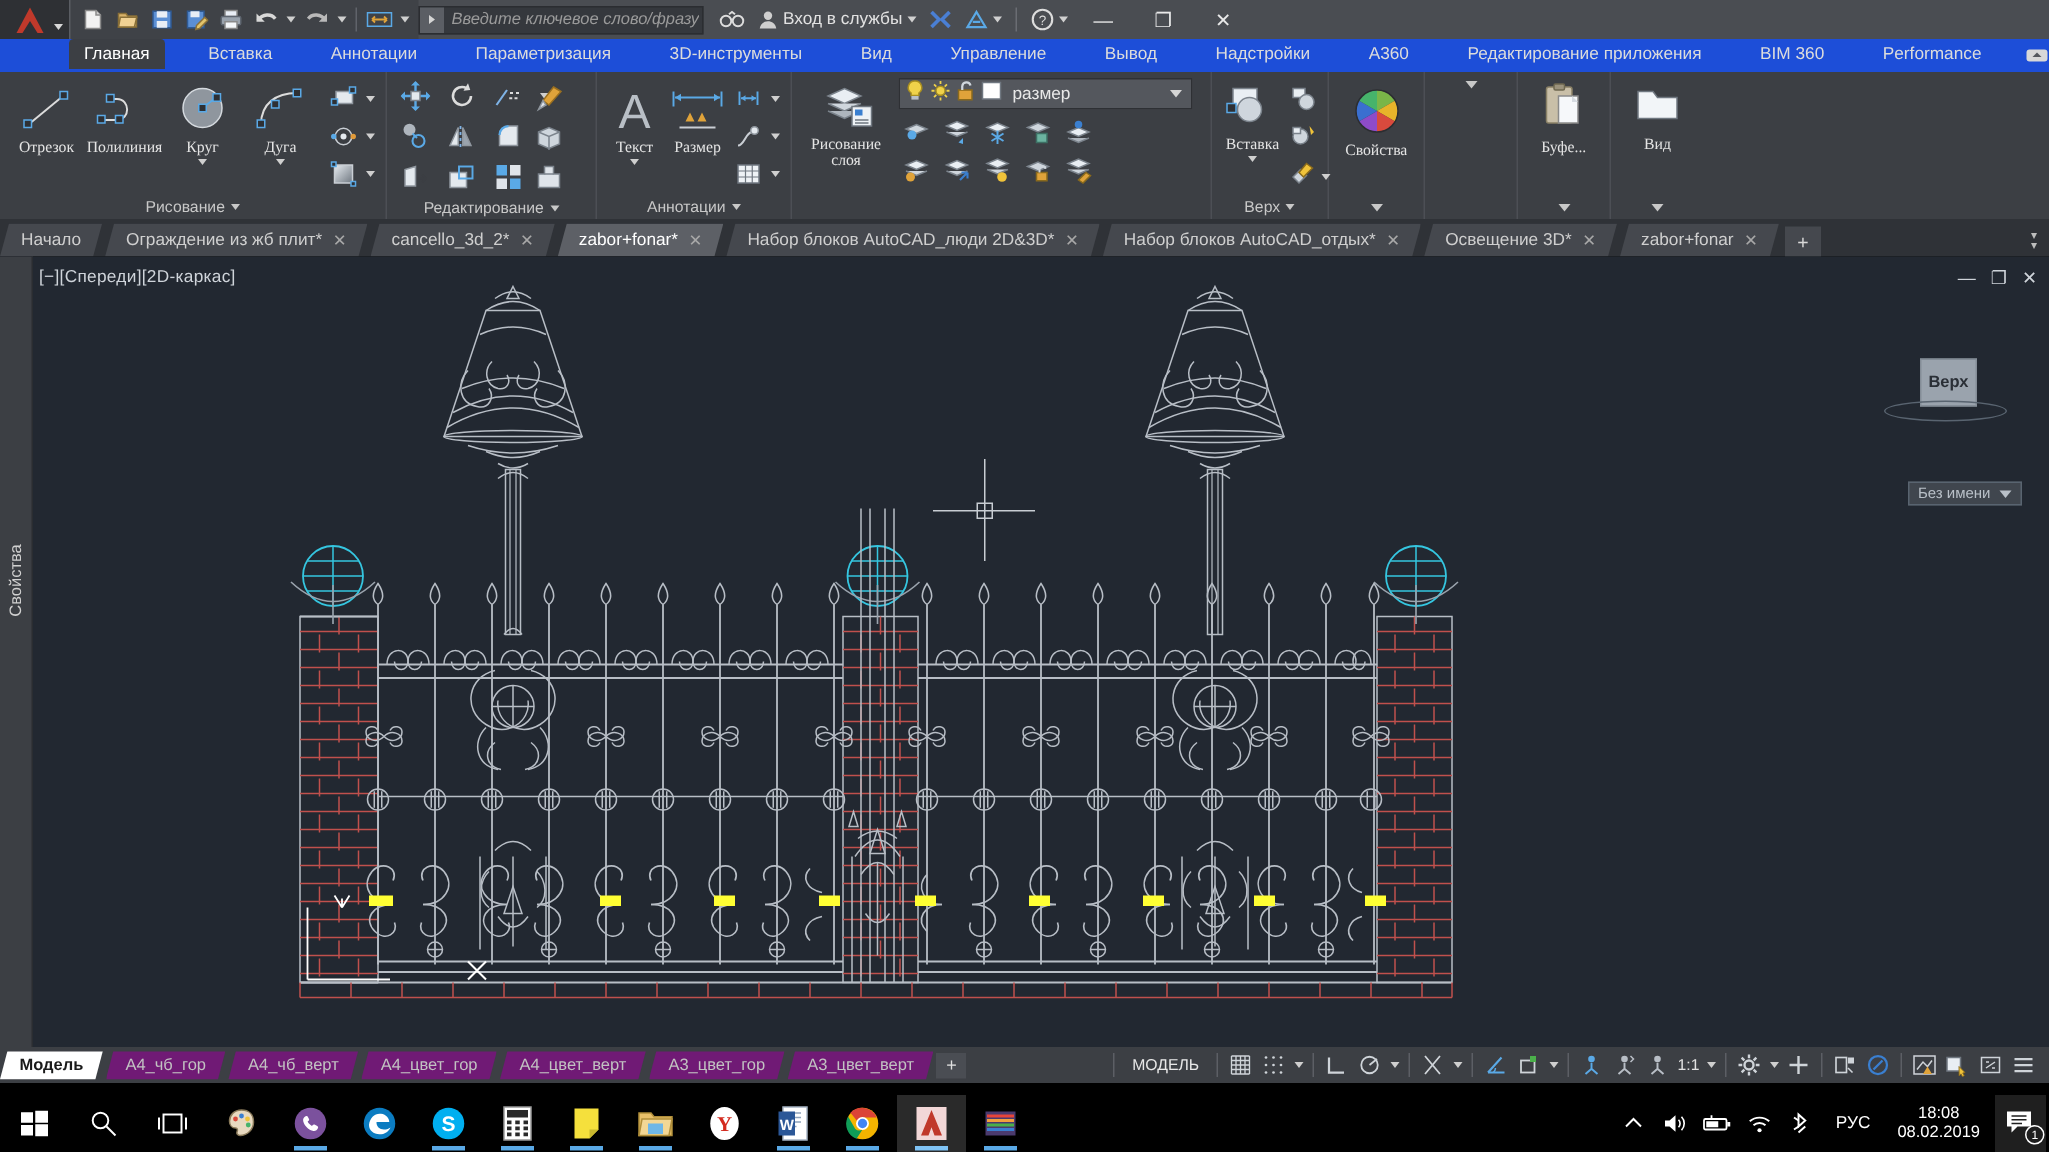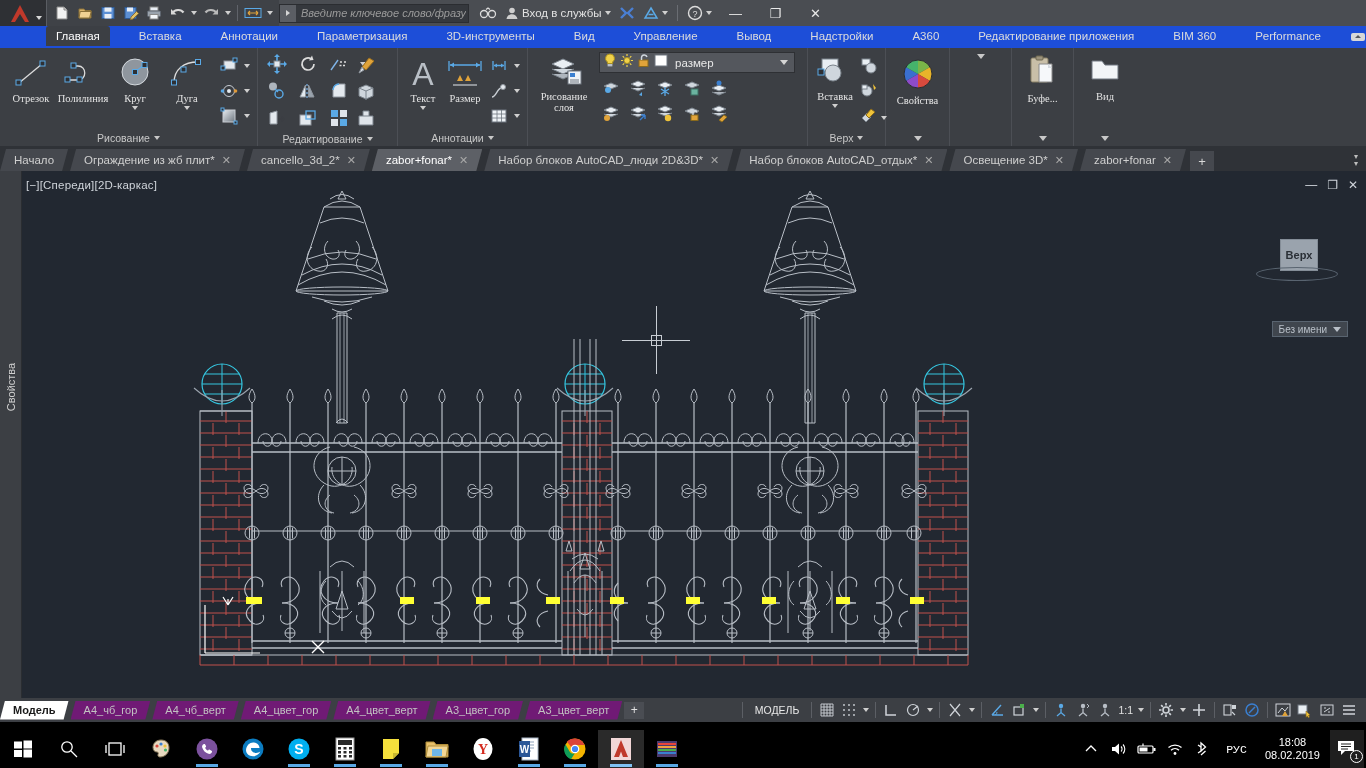--- a/index.html
+++ b/index.html
@@ -289,21 +289,21 @@
   }
   .tb-icon.active::after { background: #7fc3f5; }
   .tray {
     margin-left: auto; display: flex; align-items: center; height: 38px; gap: 2px;
     padding-right: 2px;
   }
   .tray-icon {
     width: 26px; height: 38px; display: flex; align-items: center; justify-content: center;
     color: #ffffff;
   }
-  .tray-lang { color: #fff; font-size: 11.5px; padding: 0 8px; font-family: Liberation Mono, monospace; }
+  .tray-lang { color: #fff; font-size: 11.5px; padding: 0 8px; }
   .tray-clock {
     color: #fff; font-size: 11px; text-align: center; line-height: 13px;
     padding: 0 8px; white-space: nowrap;
   }
   .tray-notify {
     width: 34px; height: 38px; display: flex; align-items: center; justify-content: center;
     background: #1f1f1f; position: relative;
   }
 </style>
 </head>

